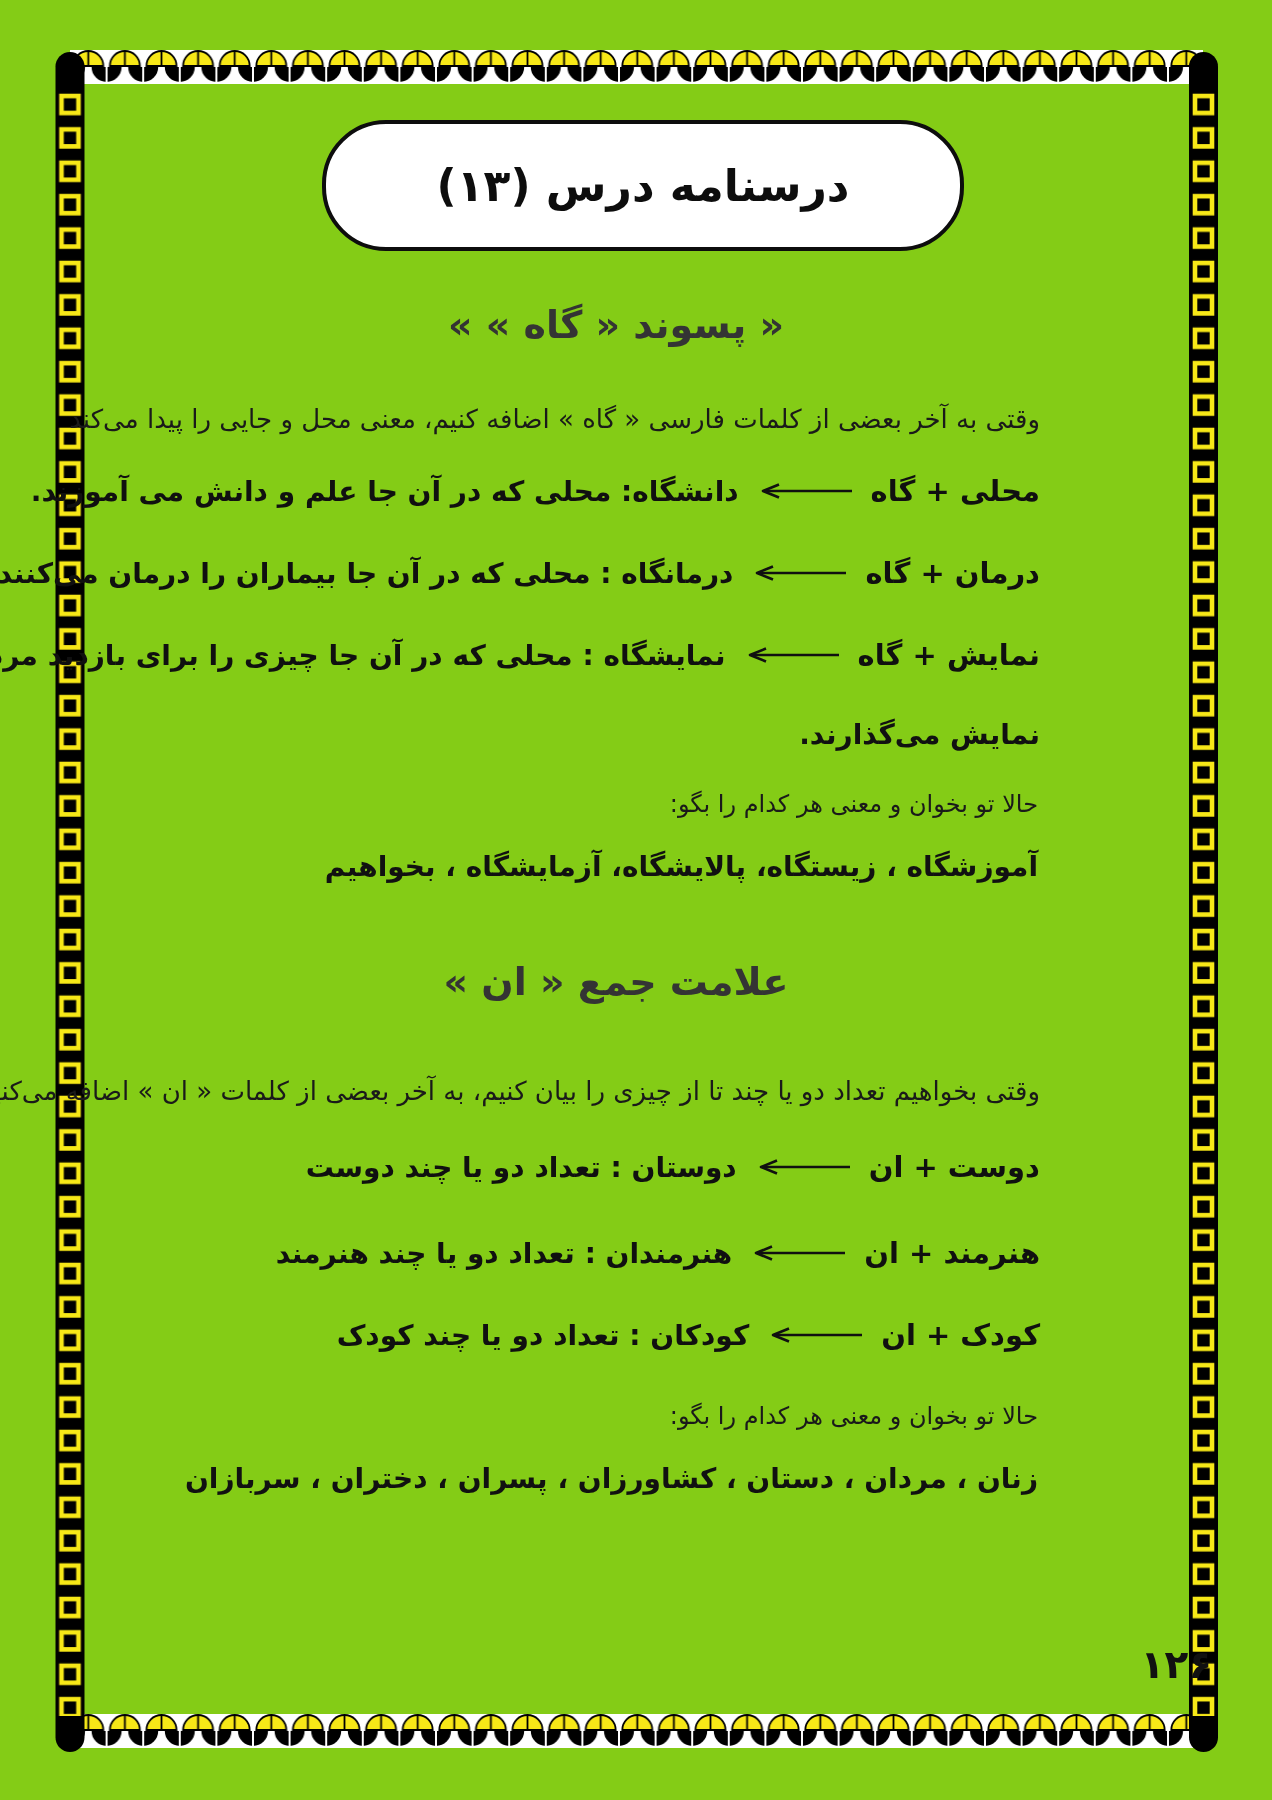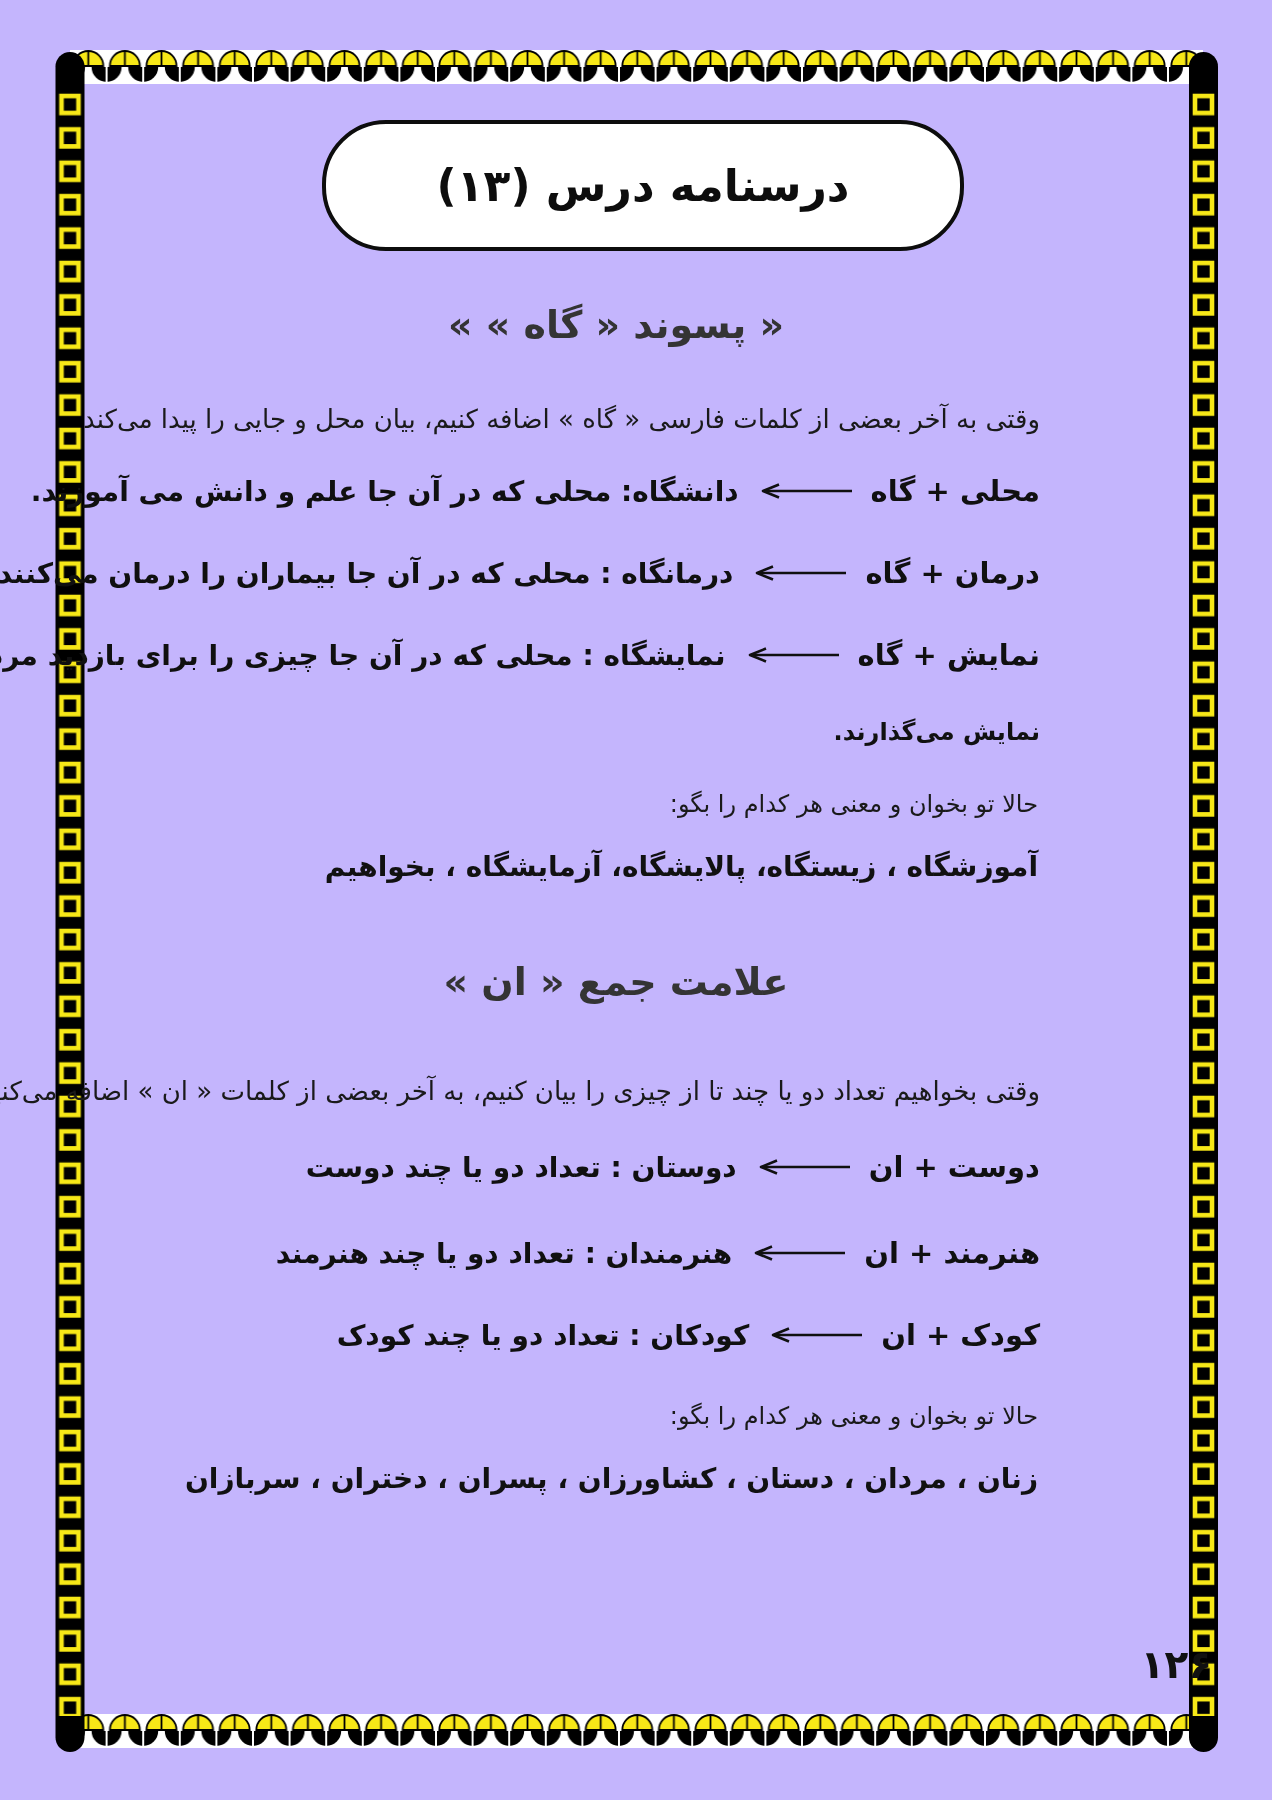--- a/index.html
+++ b/index.html
@@ -1,19 +1,19 @@
 <!DOCTYPE html>
 <html lang="fa" dir="rtl"><head>
 <meta charset="utf-8">
 <style>
   html,body{margin:0;padding:0;background:#ffffff;}
   #page{
     position:relative;
     width:1272px;height:1800px;
-    background:#c4b5fd;
+    background:#84cc16;
     overflow:hidden;
     font-family:"DejaVu Sans", sans-serif;
     color:#161616;
     direction:rtl;
     margin-left:44px;
   }
   #border-svg{position:absolute;inset:0;}
   .title-box{
     position:absolute;
     left:322px;top:120px;width:634px;height:123px;
@@ -32,21 +32,21 @@
     font-size:38px;font-weight:bold;color:#343434;
   }
   .line{
     position:absolute;
     white-space:nowrap;
     direction:rtl;
   }
   .intro{font-size:26px;color:#1a1a1a;}
   .prompt{font-size:24px;color:#1a1a1a;text-align:center;}
   .words{font-size:28px;font-weight:bold;color:#111111;}
-  .cont{font-size:24px;font-weight:bold;color:#111111;}
+  .cont{font-size:28px;font-weight:bold;color:#111111;}
   .example-row{
     position:absolute;
     display:flex;align-items:center;
     direction:rtl;
     white-space:nowrap;
   }
   .example-row .base{
     font-size:29px;font-weight:bold;color:#101010;
     margin-left:16px;
   }
@@ -104,21 +104,21 @@
     <rect x="55.5" y="88" width="29" height="1628" fill="url(#sqL)"></rect>
     <rect x="1189" y="88" width="29" height="1628" fill="url(#sqR)"></rect>
   </svg>
 
   <div class="title-box">
     <span class="title-text">درسنامه درس (۱۳)</span>
   </div>
 
   <div class="section-heading" style="top:303px;">« پسوند « گاه » »</div>
 
-  <div class="line intro" style="top:404px;right:232px;">وقتی به آخر بعضی از کلمات فارسی « گاه » اضافه کنیم، بیان محل و جایی را پیدا می‌کند</div>
+  <div class="line intro" style="top:404px;right:232px;">وقتی به آخر بعضی از کلمات فارسی « گاه » اضافه کنیم، معنی محل و جایی را پیدا می‌کند</div>
 
   <div class="example-row" style="top:474px;right:232px;">
     <span class="base">محلی + گاه</span>
     <span class="arrow">
       <svg width="100" height="18" viewBox="0 0 100 18">
           <path d="M10,9 H97" stroke="#101010" stroke-width="2.6" fill="none"></path>
           <path d="M24,2.5 L8,9 L24,15.5" stroke="#101010" stroke-width="2.6" fill="none" stroke-linejoin="round"></path>
         </svg>
     </span>
     <span class="result">دانشگاه: محلی که در آن جا علم و دانش می آموزند.</span>

